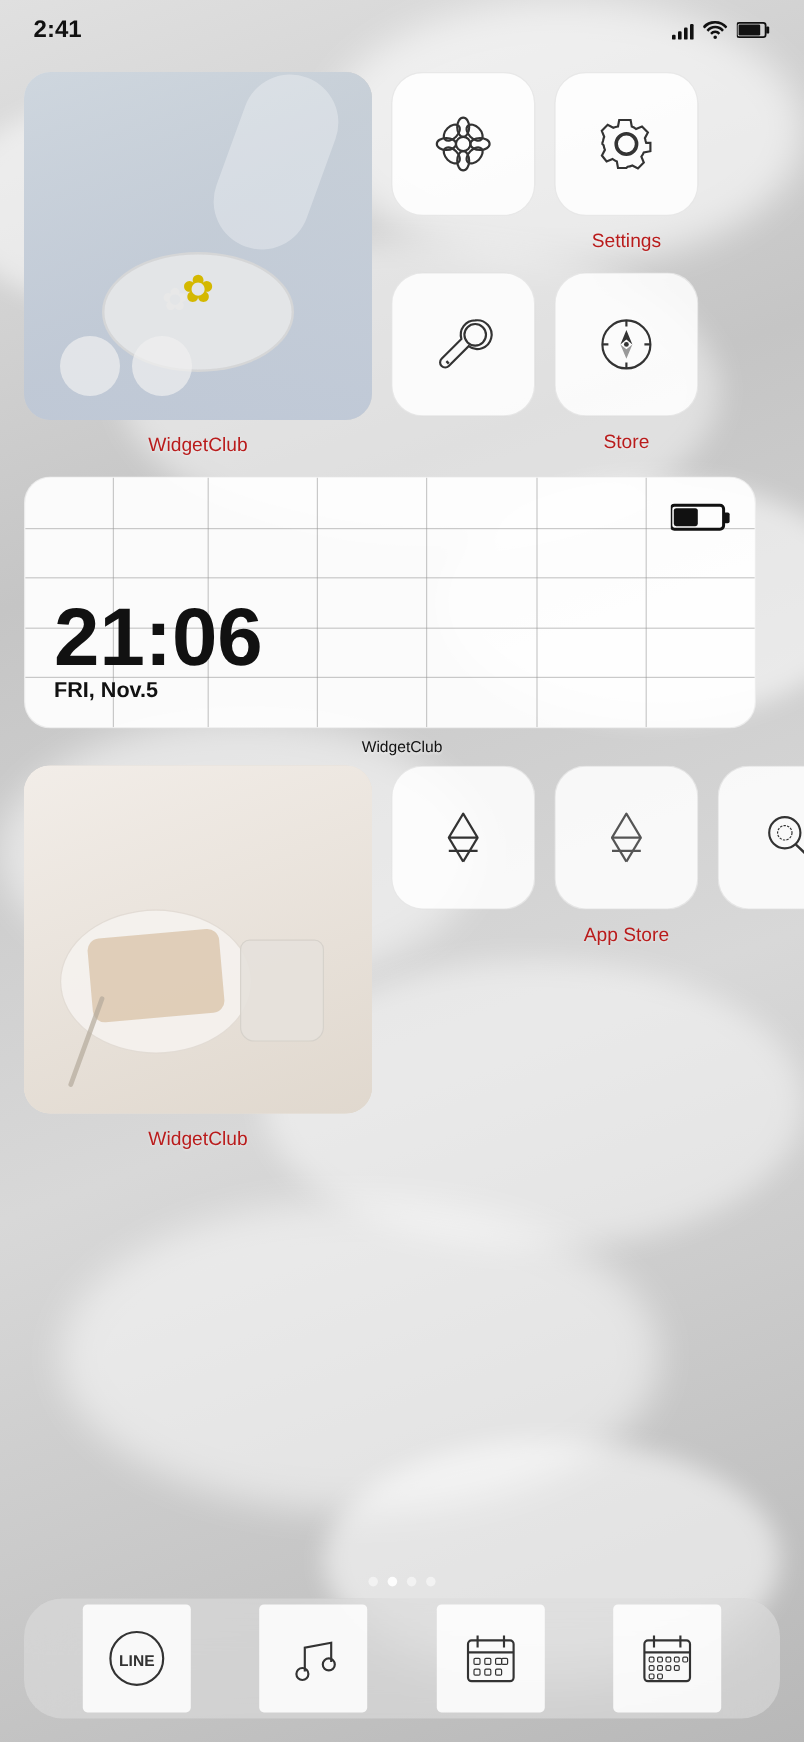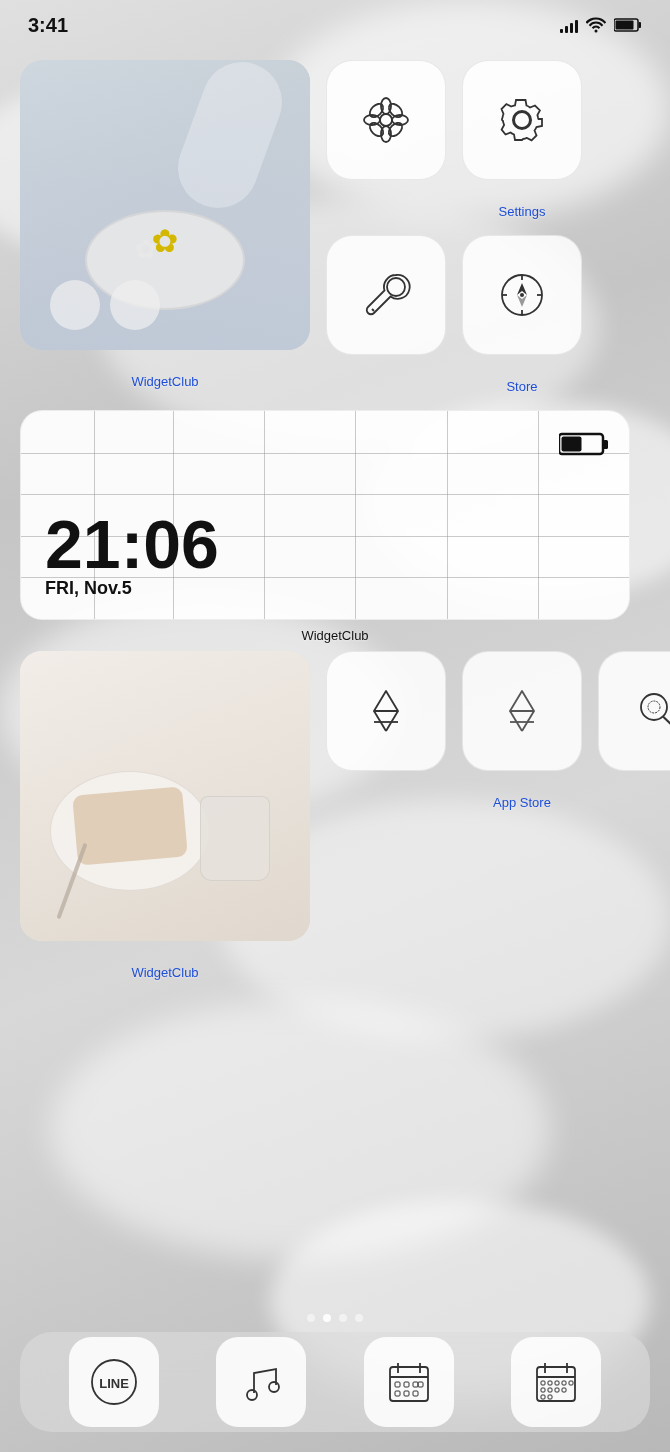--- a/index.html
+++ b/index.html
@@ -104,23 +104,23 @@
       height: 120px;
       background: rgba(255,255,255,0.85);
       border-radius: 26px;
       display: flex;
       align-items: center;
       justify-content: center;
       border: 1px solid rgba(200,200,200,0.4);
     }
 
     .app-icon-label {
-      margin-top: 24px;
-      font-size: 13px;
-      color: #1d4ed8;
+      margin-top: 13px;
+      font-size: 16px;
+      color: #b91c1c;
       text-align: center;
       text-shadow: 0 1px 2px rgba(255,255,255,0.5);
     }
 
     
     .widget-medium {
       width: 610px;
       background: rgba(255,255,255,0.92);
       border-radius: 22px;
       overflow: hidden;
@@ -227,21 +227,21 @@
       align-items: center;
       justify-content: space-around;
       padding: 0 20px;
       z-index: 10;
     }
 
     .dock-icon {
       width: 90px;
       height: 90px;
       background: rgba(255,255,255,0.85);
-      border-radius: 22px;
+      border-radius: 4px;
       display: flex;
       align-items: center;
       justify-content: center;
     }
 
     svg {
       display: block;
     }
 
     
@@ -271,21 +271,21 @@
   <div style="position:absolute;top:0;right:0;width:400px;height:220px;background:rgba(255,255,255,0.6);border-radius:50%;filter:blur(15px);"></div>
   <div style="position:absolute;top:200px;left:100px;width:500px;height:250px;background:rgba(255,255,255,0.45);border-radius:50%;filter:blur(12px);"></div>
   <div style="position:absolute;top:400px;right:-50px;width:350px;height:200px;background:rgba(255,255,255,0.55);border-radius:50%;filter:blur(10px);"></div>
   <div style="position:absolute;top:600px;left:0;width:400px;height:220px;background:rgba(255,255,255,0.5);border-radius:50%;filter:blur(14px);"></div>
   <div style="position:absolute;top:800px;right:0;width:450px;height:240px;background:rgba(255,255,255,0.45);border-radius:50%;filter:blur(12px);"></div>
   <div style="position:absolute;top:1000px;left:50px;width:500px;height:260px;background:rgba(255,255,255,0.5);border-radius:50%;filter:blur(15px);"></div>
   <div style="position:absolute;top:1200px;right:20px;width:380px;height:200px;background:rgba(255,255,255,0.55);border-radius:50%;filter:blur(10px);"></div>
 </div>
 
 <div class="status-bar">
-  <span class="status-time">3:41</span>
+  <span class="status-time">2:41</span>
   <div class="status-icons">
 
     <div class="signal-bars">
       <div class="signal-bar" style="height:4px;"></div>
       <div class="signal-bar" style="height:7px;"></div>
       <div class="signal-bar" style="height:10px;"></div>
       <div class="signal-bar" style="height:13px;"></div>
     </div>
 
     <svg width="20" height="16" viewBox="0 0 20 16">

